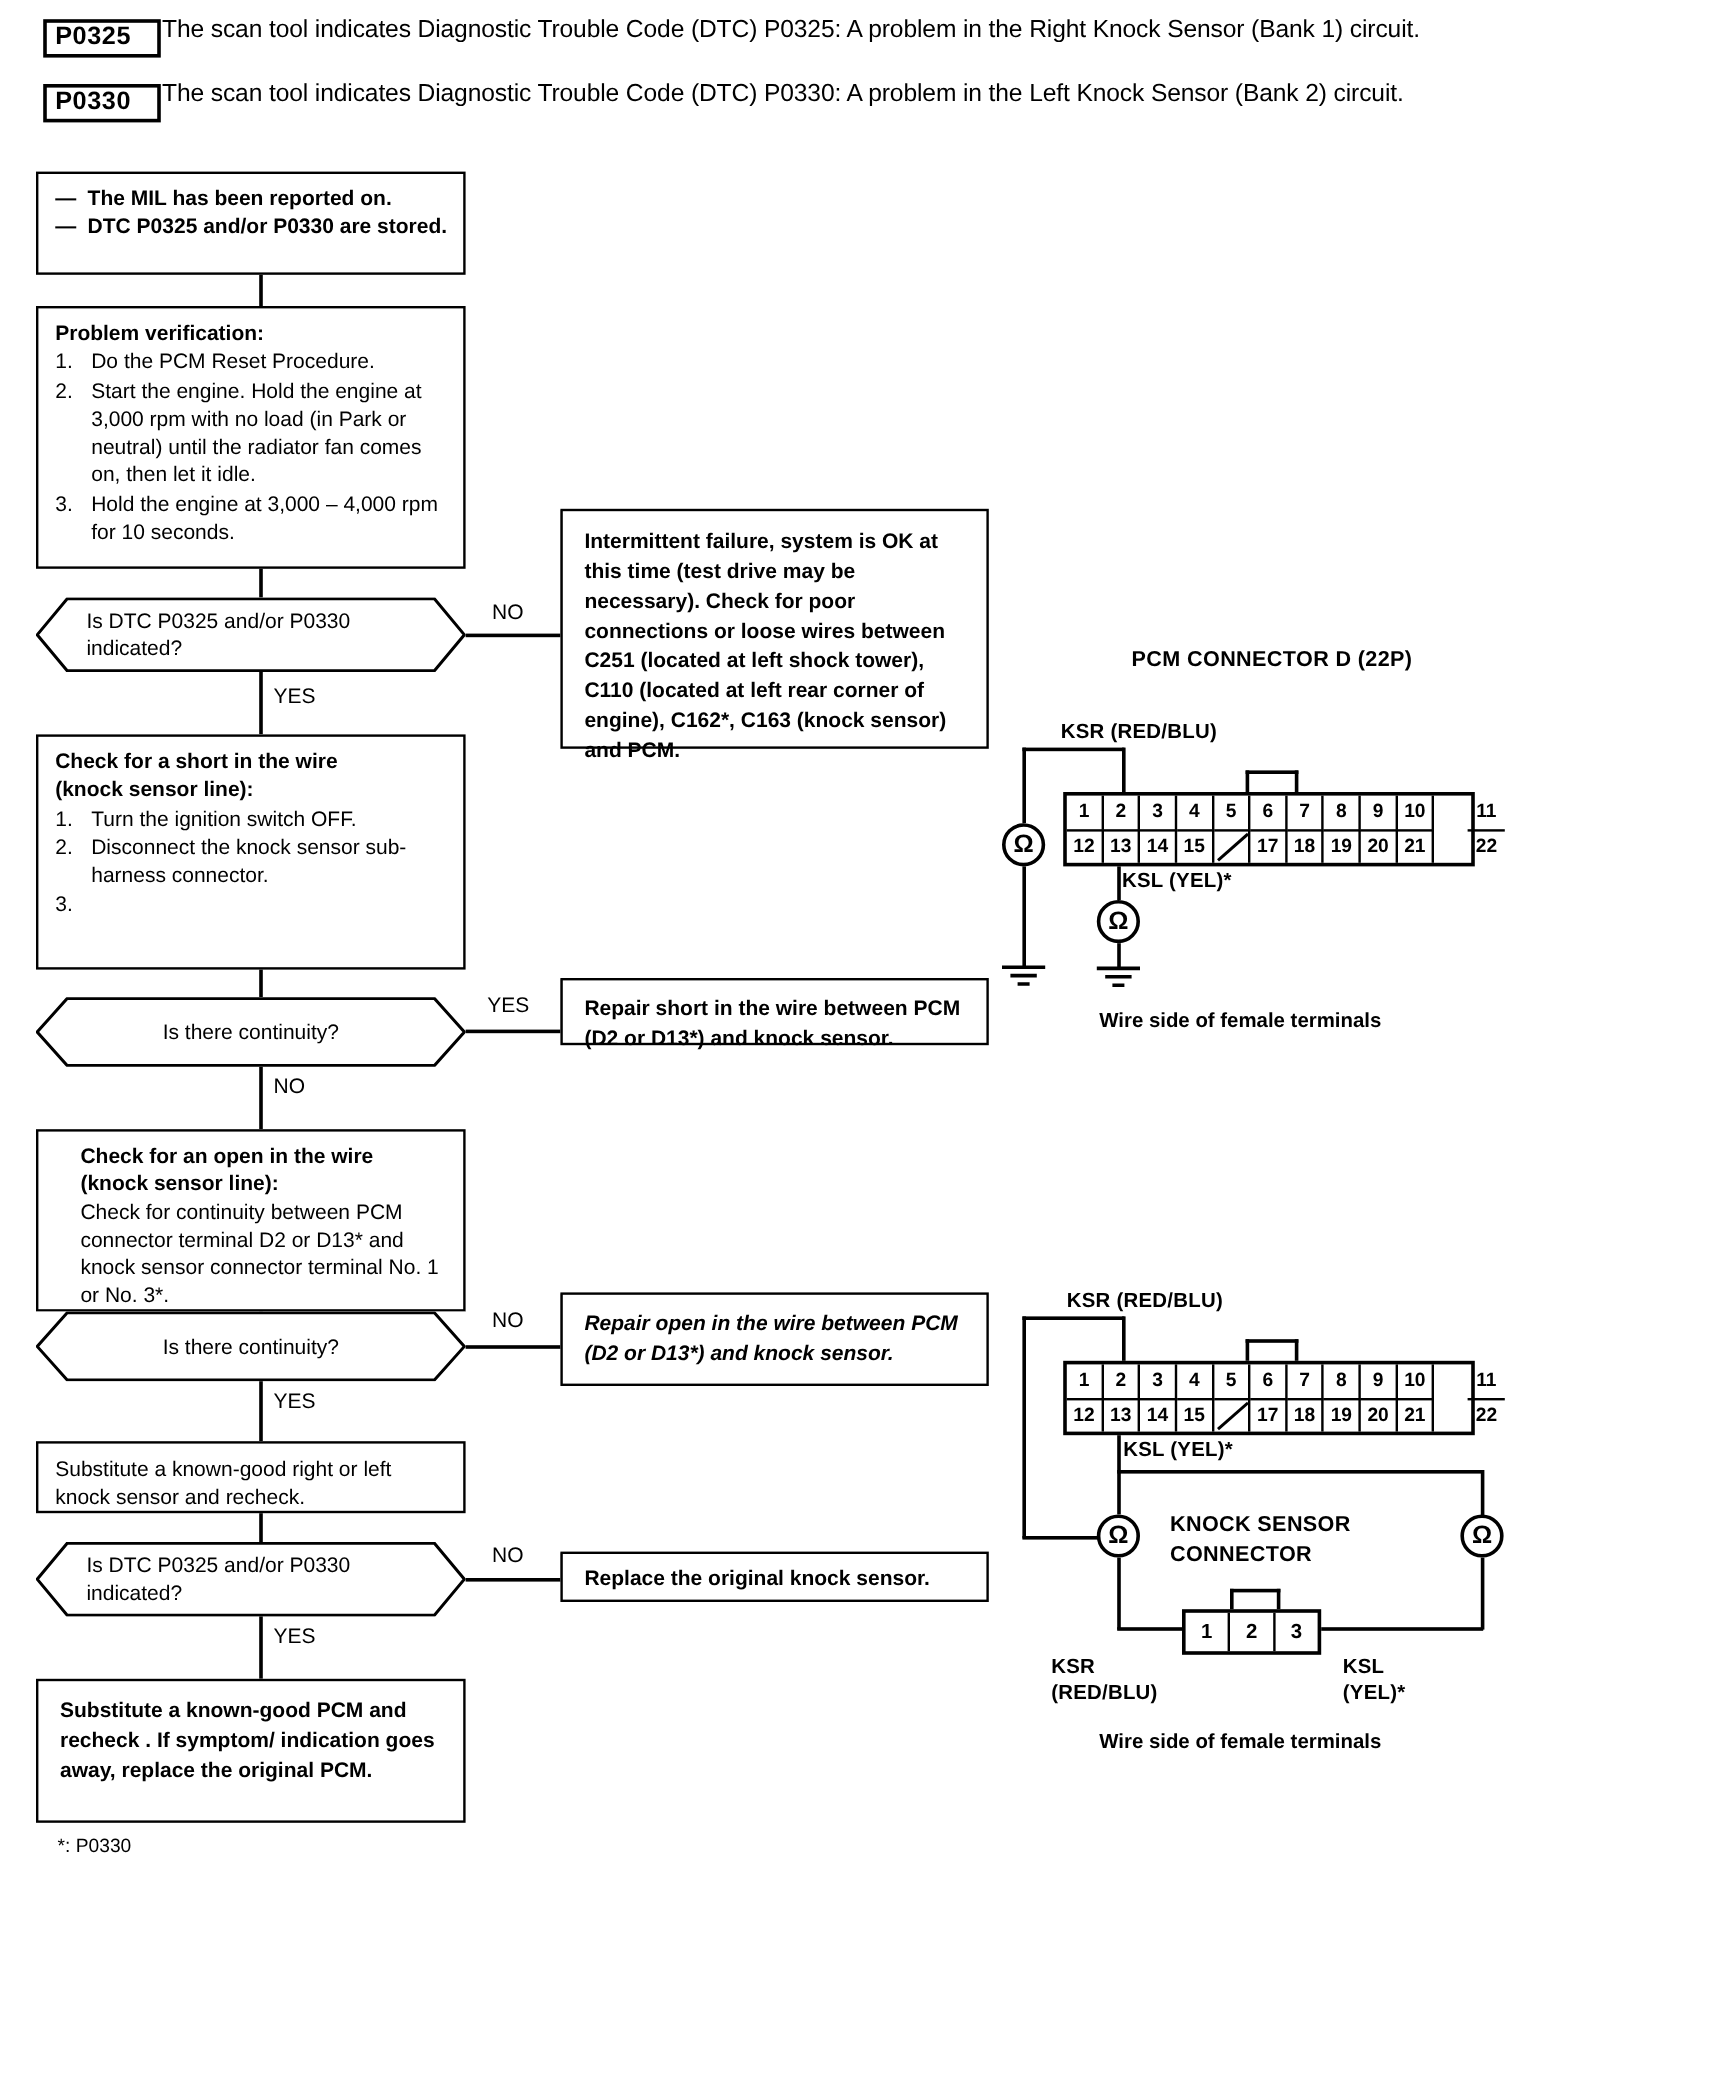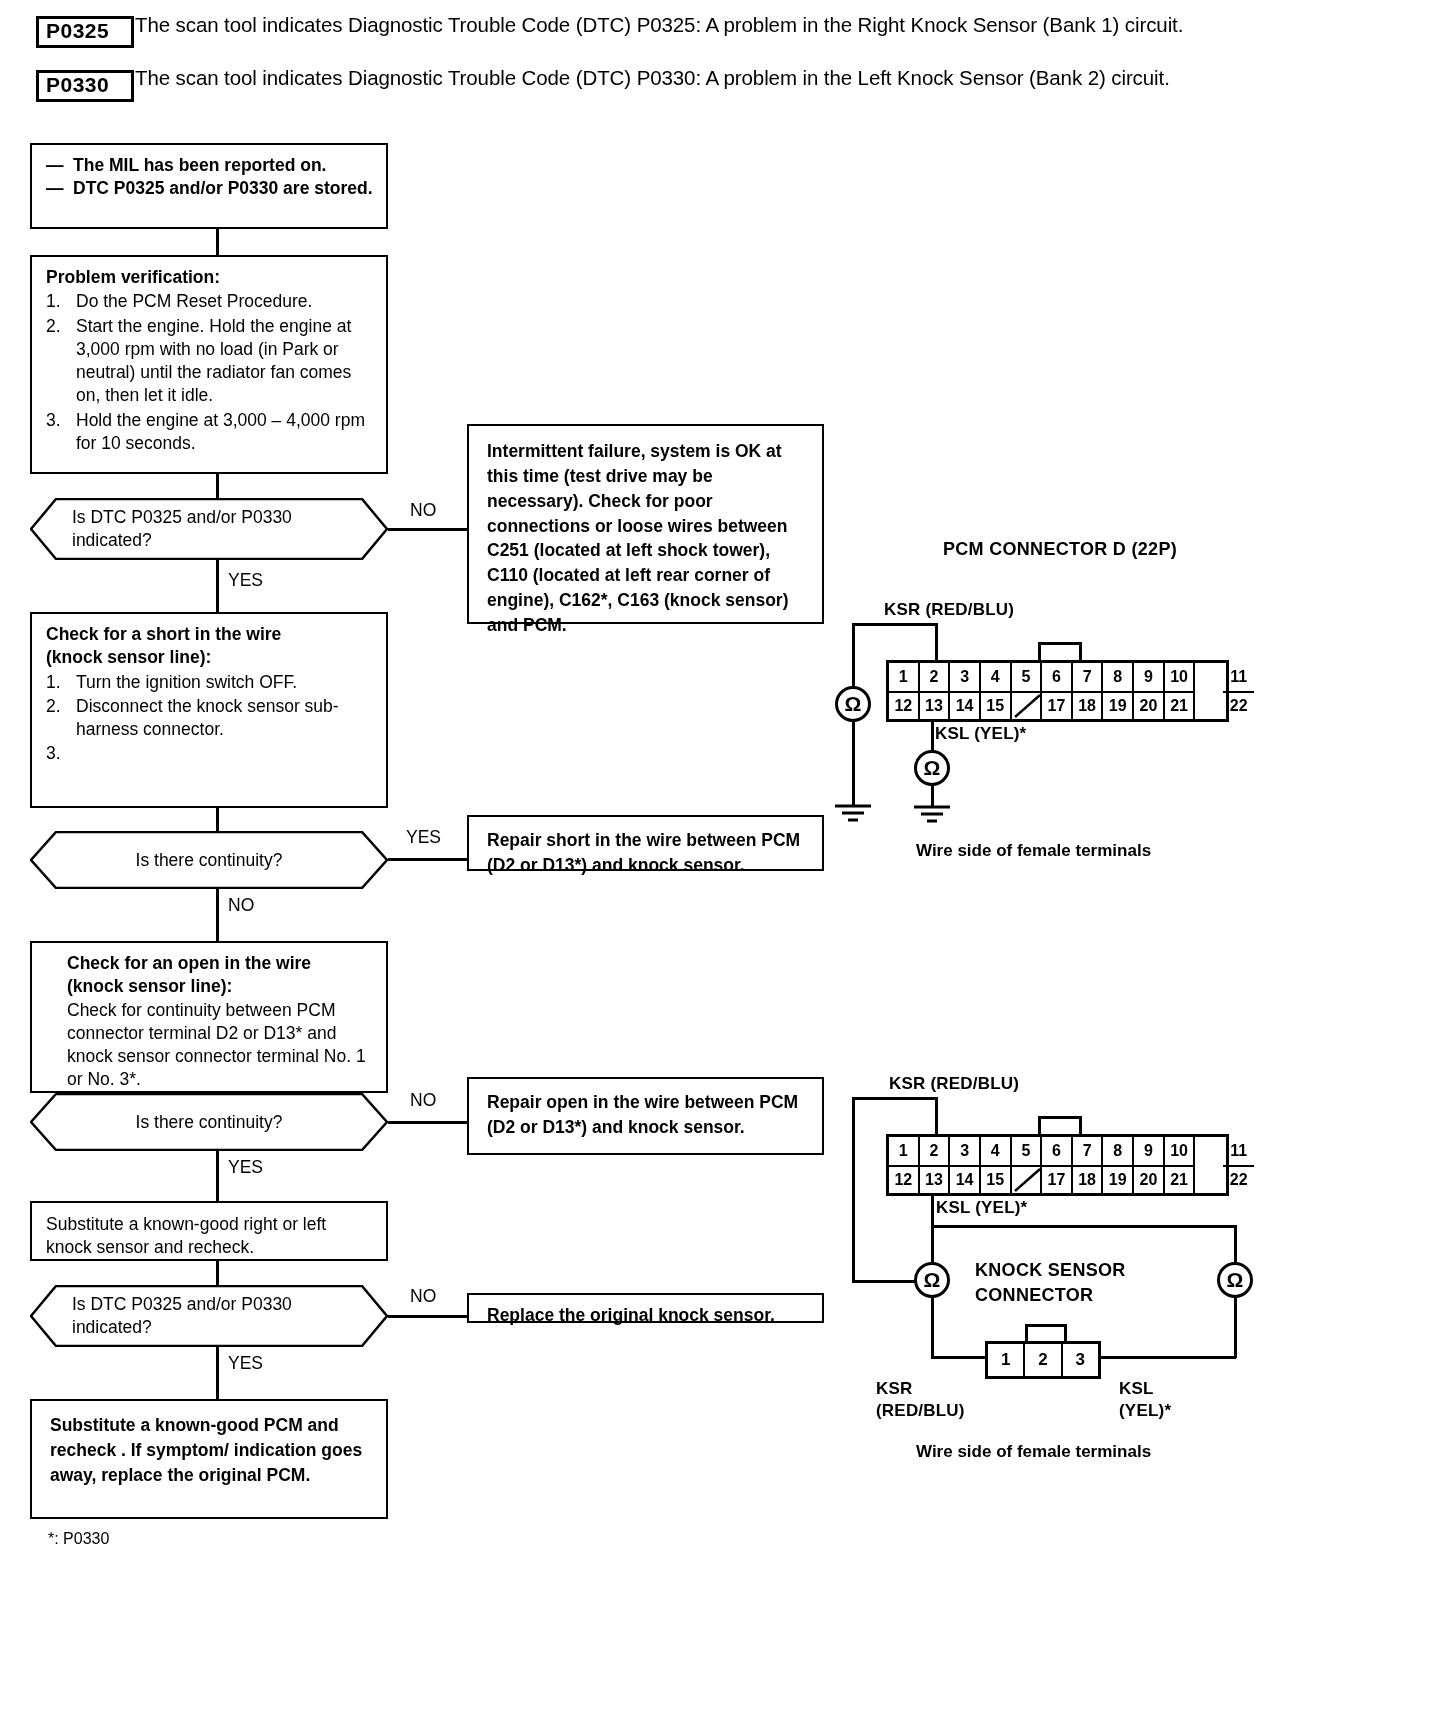--- a/index.html
+++ b/index.html
@@ -322,21 +322,21 @@
   <div class="hex-label" style="justify-content:center;">Is there continuity?</div>
 </div>
 
 <div class="ln hln" style="left:388px; top:1121px; width:82px;"></div>
 <div class="yn" style="left:410px; top:1090px;">NO</div>
 <div class="ln vln" style="left:467px; top:1078px; height:46px;"></div>
 
 <div class="ln vln" style="left:216px; top:1151px; height:50px;"></div>
 <div class="yn" style="left:228px; top:1157px;">YES</div>
 
-<div class="box" style="left:467px; top:1077px; width:357px; height:78px;">
+<div class="box" style="left:467px; top:1077px; width:357px; height:78px;font-style:italic;">
   <div class="pad b" style="padding:11px 14px 10px 18px; line-height:1.42;">Repair open in the wire between PCM (D2 or D13*) and knock sensor.</div>
 </div>
 
 <div class="box" style="left:30px; top:1201px; width:358px; height:60px;">
   <div class="pad" style="padding-top:10px;">Substitute a known-good right or left knock sensor and recheck.</div>
 </div>
 
 <div class="ln vln" style="left:216px; top:1261px; height:24px;"></div>
 
 <div class="hex" style="left:30px; top:1285px; width:358px; height:62px;">
@@ -346,21 +346,21 @@
   <div class="hex-label">Is DTC P0325 and/or P0330 indicated?</div>
 </div>
 
 <div class="ln hln" style="left:388px; top:1315px; width:82px;"></div>
 <div class="yn" style="left:410px; top:1286px;">NO</div>
 <div class="ln vln" style="left:467px; top:1294px; height:24px;"></div>
 
 <div class="ln vln" style="left:216px; top:1347px; height:52px;"></div>
 <div class="yn" style="left:228px; top:1353px;">YES</div>
 
-<div class="box" style="left:467px; top:1293px; width:357px; height:30px;">
+<div class="box" style="left:467px; top:1293px; width:357px; height:42px;">
   <div class="pad b" style="padding:9px 14px 8px 18px;">Replace the original knock sensor.</div>
 </div>
 
 <div class="box" style="left:30px; top:1399px; width:358px; height:120px;">
   <div class="pad b" style="padding:12px 14px 10px 18px; line-height:1.42;">Substitute a known-good PCM and recheck . If symptom/ indication goes away, replace the original PCM.</div>
 </div>
 
 <div class="footnote" style="left:48px; top:1530px;">*: P0330</div>
 
 <div class="title-lbl" style="left:943px; top:539px;">PCM CONNECTOR D (22P)</div>

